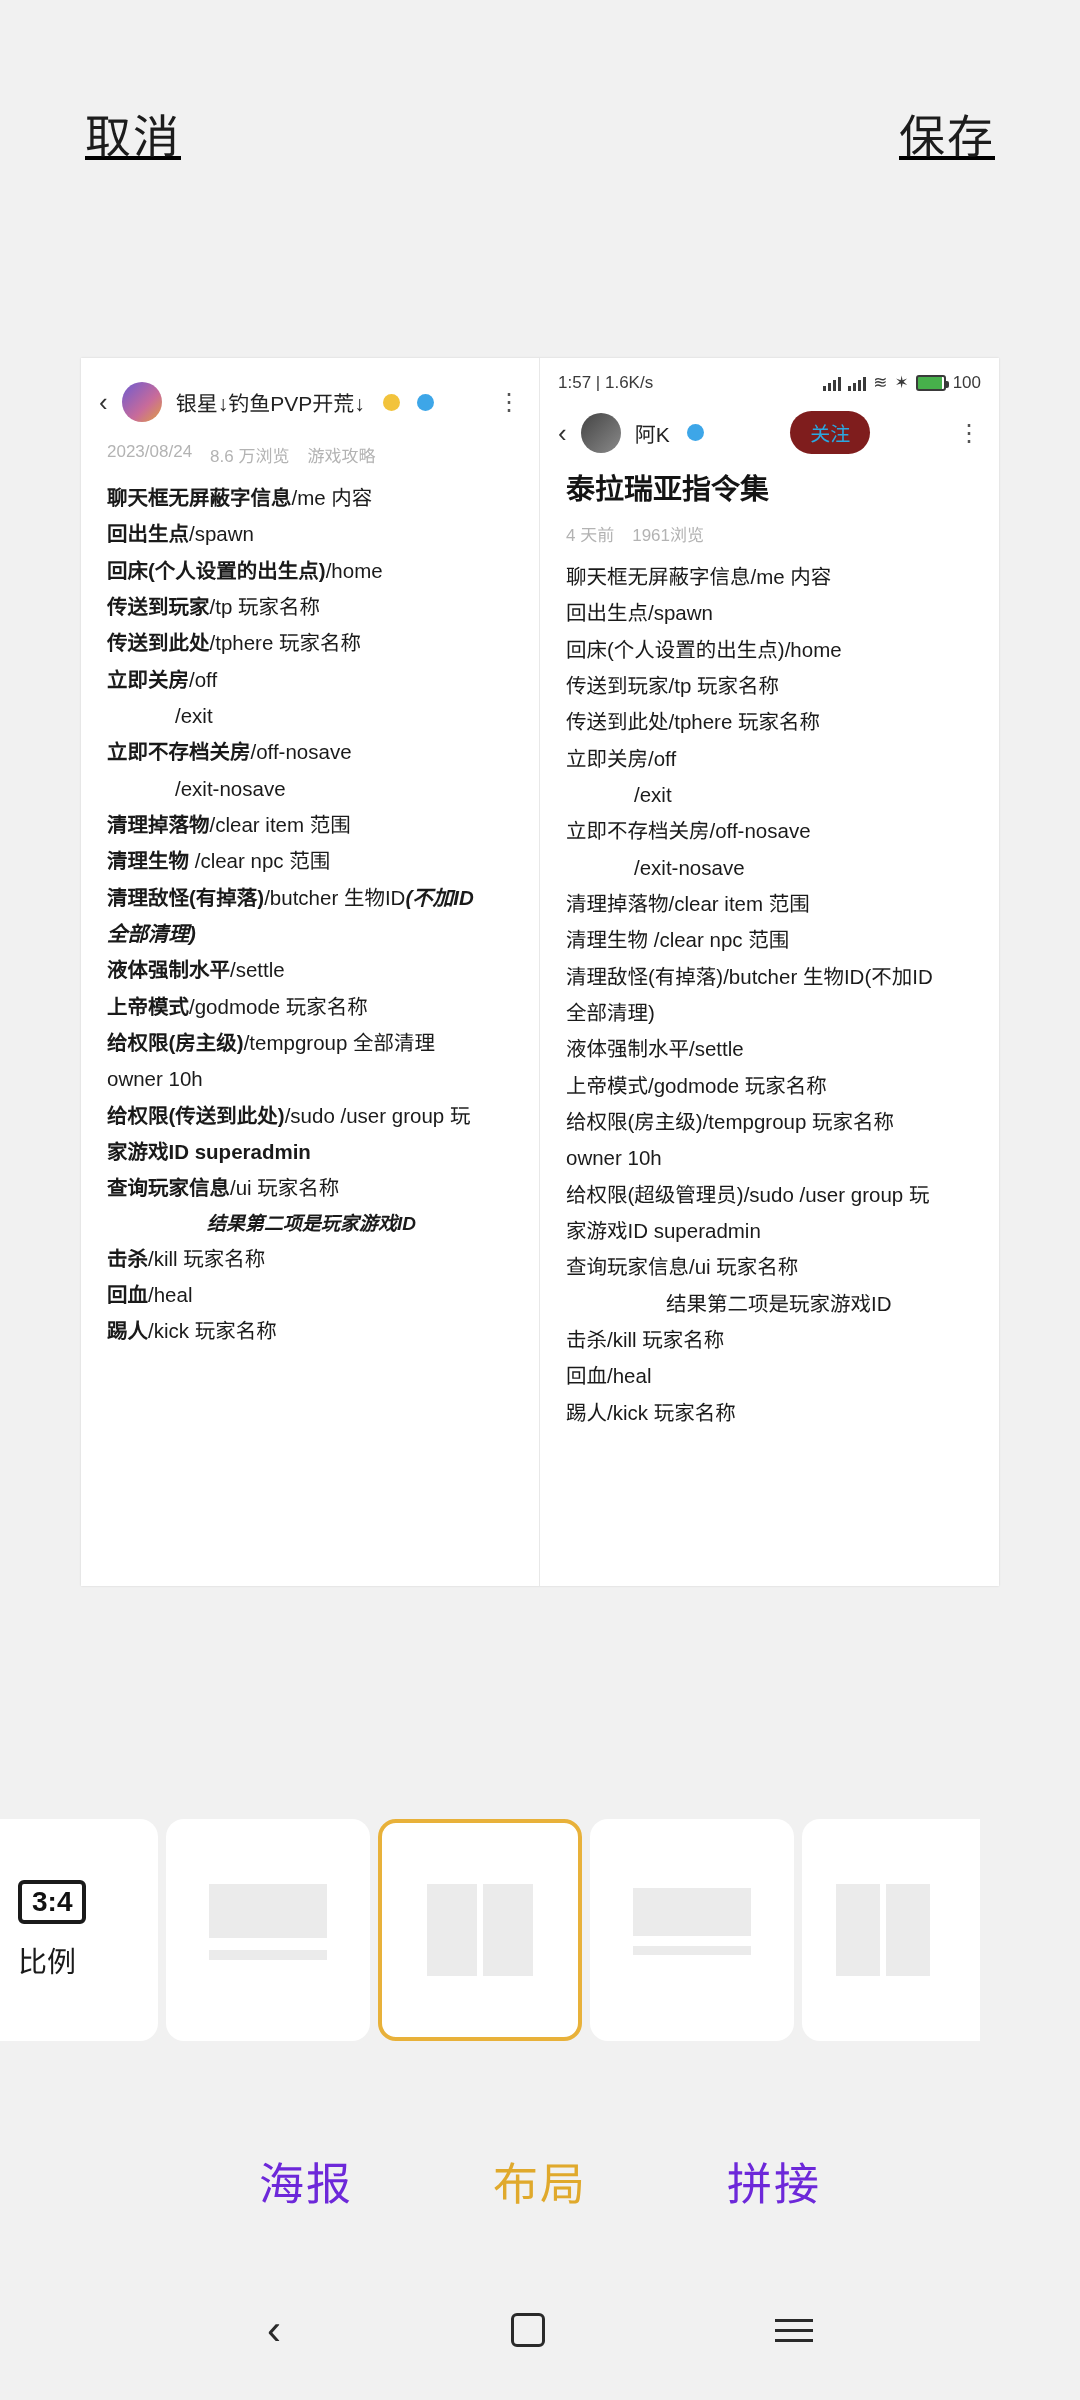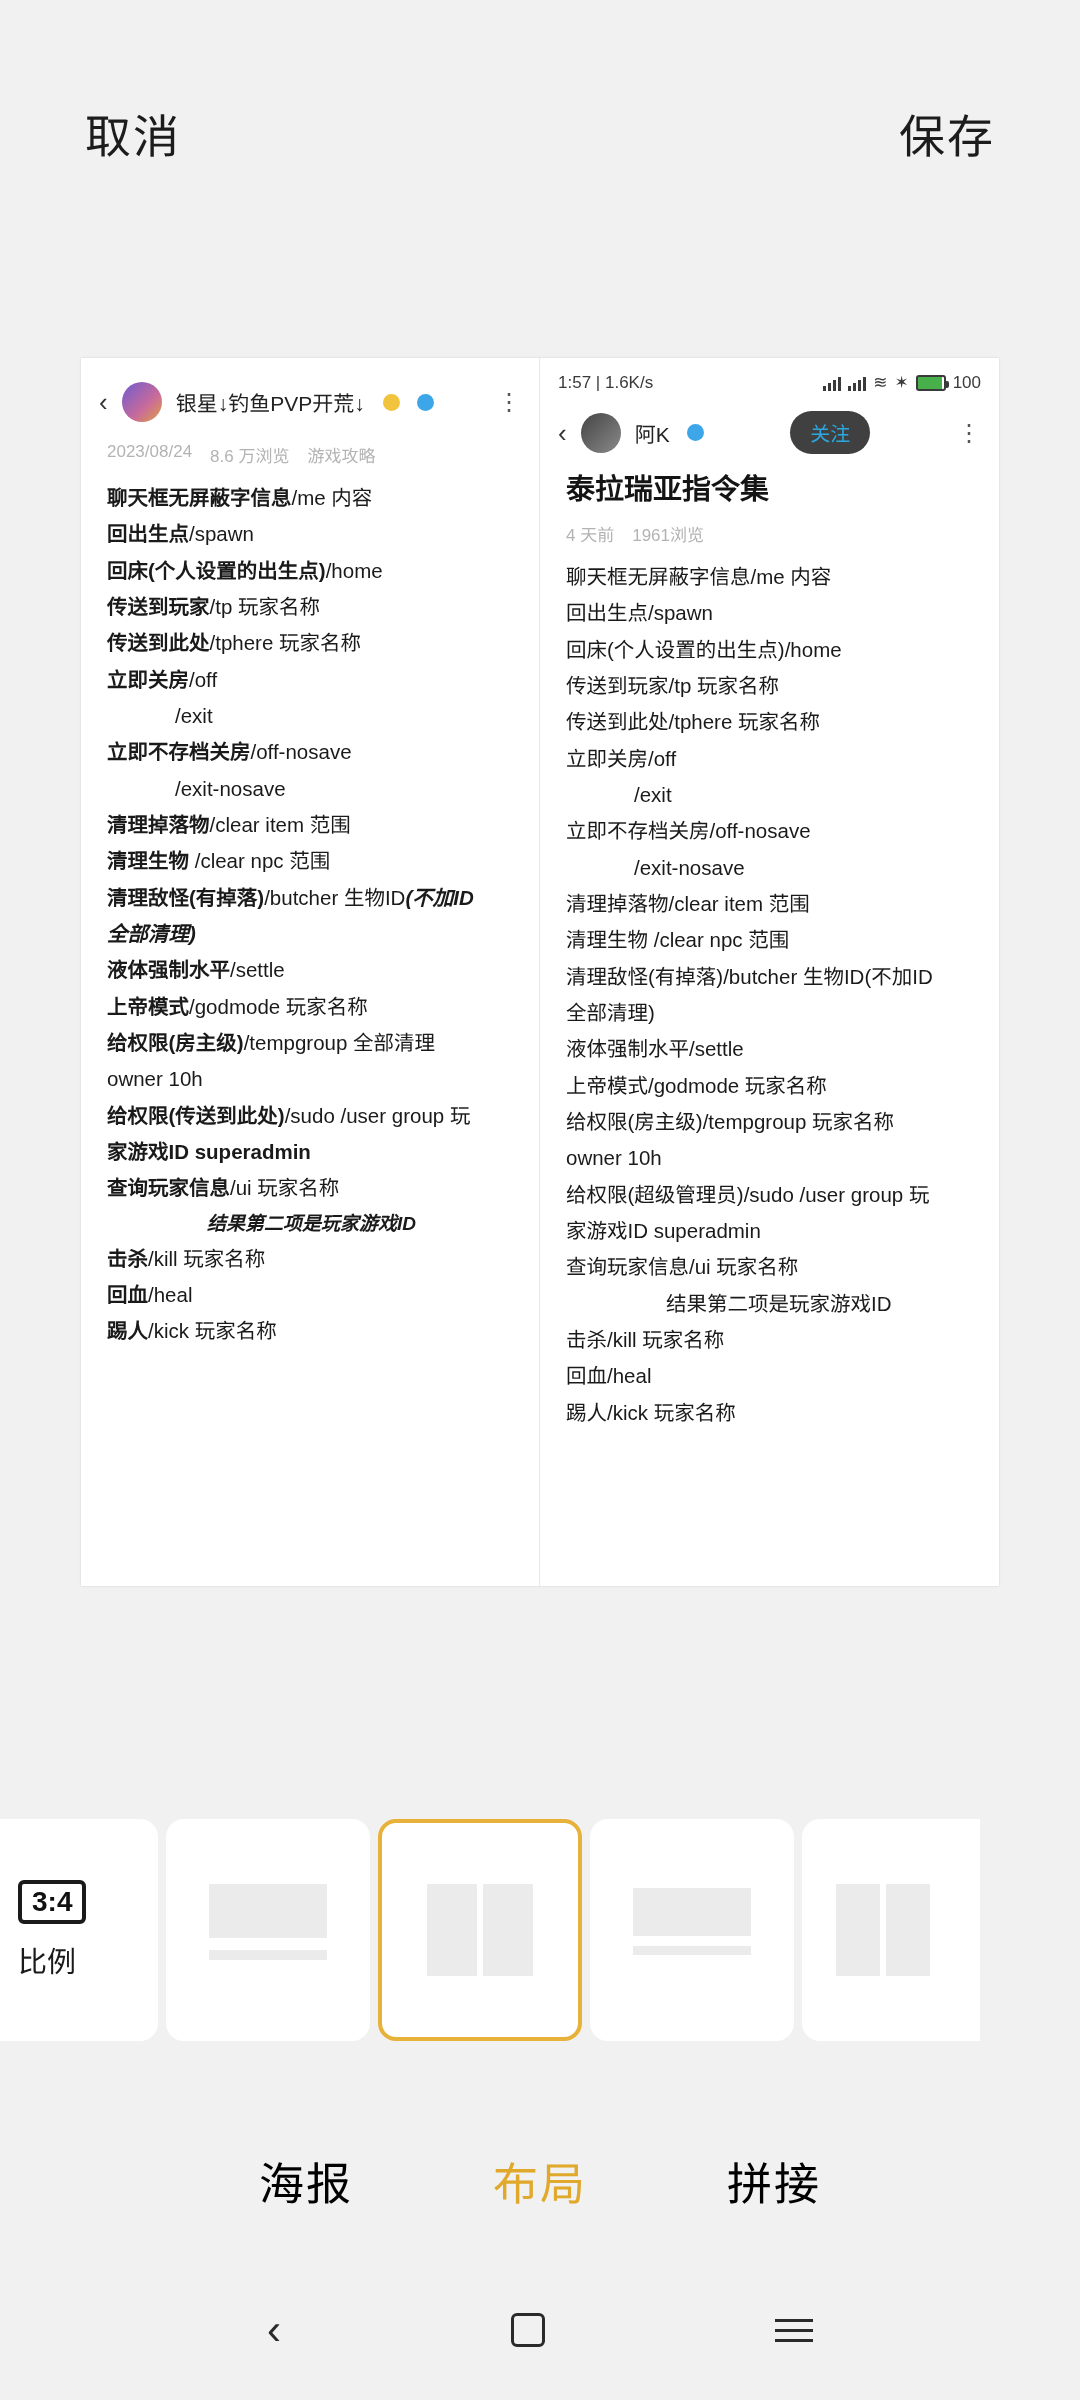--- a/index.html
+++ b/index.html
@@ -10,20 +10,21 @@
     overflow: hidden;
   }
   body { position: relative; }
 
   
   .topbar {
     position: absolute; top: 0; left: 0; width: 1080px; height: 265px;
     background: #f1f1f1;
     display: flex; align-items: center; justify-content: space-between;
     padding: 0 85px;
+    text-decoration: underline;
   }
   .topbar-btn {
     font-size: 46px; color: #1c1c1c; letter-spacing: 2px;
     background: none; border: none; cursor: pointer;
     font-family: "Liberation Sans", "DejaVu Sans", sans-serif;
   }
 
   
   .preview-wrap {
     position: absolute; top: 358px; left: 0; width: 1080px; height: 1450px;
@@ -89,21 +90,21 @@
   .batt {
     width: 30px; height: 16px; border: 2px solid #3a3a3a; border-radius: 3px;
     position: relative; background: linear-gradient(to right,#47b04b 92%,transparent 92%);
   }
   .batt:after{content:"";position:absolute;right:-5px;top:4px;width:3px;height:7px;background:#3a3a3a;border-radius:0 2px 2px 0;}
   .rp-head {
     display: flex; align-items: center; gap: 14px;
     padding: 14px 18px 12px 18px;
   }
   .follow-btn {
-    margin-left: auto; background: #404040; color: #2ba7e0;
+    margin-left: auto; background: #7f1d1d; color: #2ba7e0;
     font-size: 20px; padding: 7px 20px; border-radius: 28px; border: none;
     font-family: "Liberation Sans", "DejaVu Sans", sans-serif;
   }
   .rp-article { padding: 4px 26px 0 26px; }
   .rp-article .art-title { font-size: 29px; }
   .rp-article .line { font-weight: normal; font-size: 20.5px; }
   .rp-article .line.indent-ital { font-style: normal; font-weight: normal; }
 
   
   .strip {
@@ -142,21 +143,21 @@
   .lay-c .b2 { left:0; top:62px; width:118px; height:9px; }
   
   .lay-d .b1 { left:14px; top:0; width:44px; height:92px; }
   .lay-d .b2 { left:64px; top:0; width:44px; height:92px; }
 
   
   .tabs {
     position: absolute; top: 2120px; left: 0; width: 1080px; height: 120px;
     display: flex; align-items: center; justify-content: center; gap: 140px;
   }
-  .tab { font-size: 45px; color: #000000; letter-spacing: 2px; }
+  .tab { font-size: 45px; color: #6d28d9; letter-spacing: 2px; }
   .tab.active { color: #e0a92c; }
 
   
   .navbar {
     position: absolute; bottom: 0; left: 0; width: 1080px; height: 140px;
     display: flex; align-items: center; justify-content: center; gap: 230px;
     background: #f1f1f1;
   }
   .nav-ico { color: #2a2a2a; }
   .nav-back { font-size: 42px; line-height: 1; }

